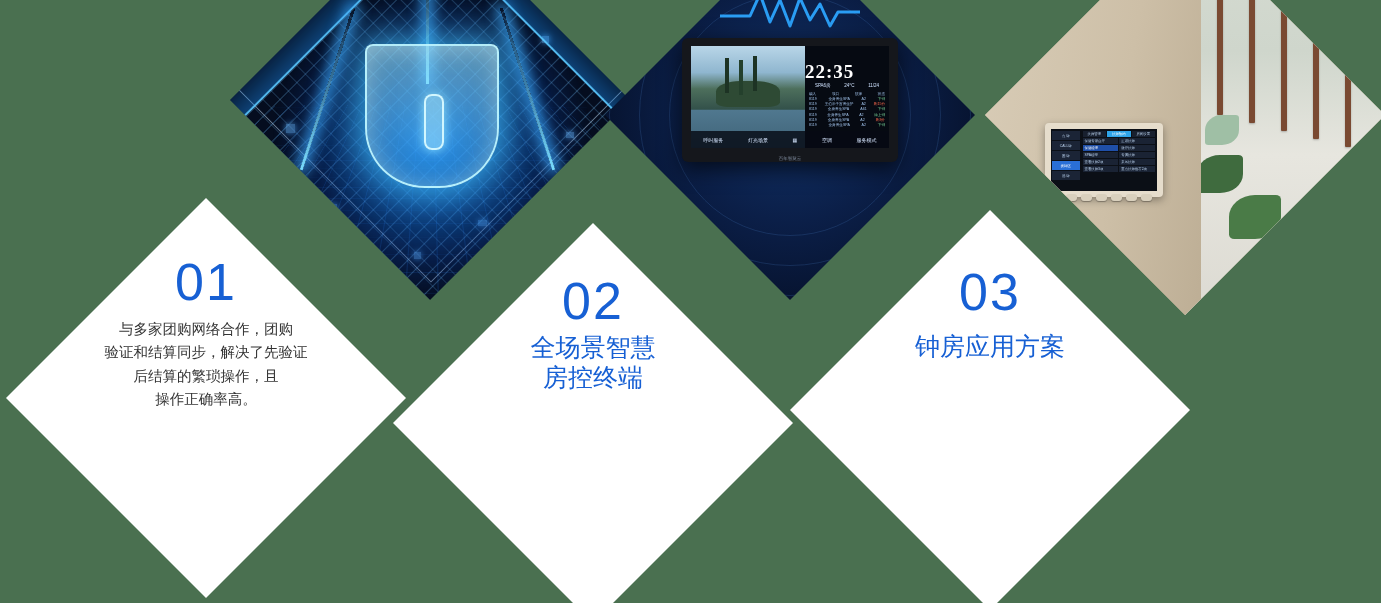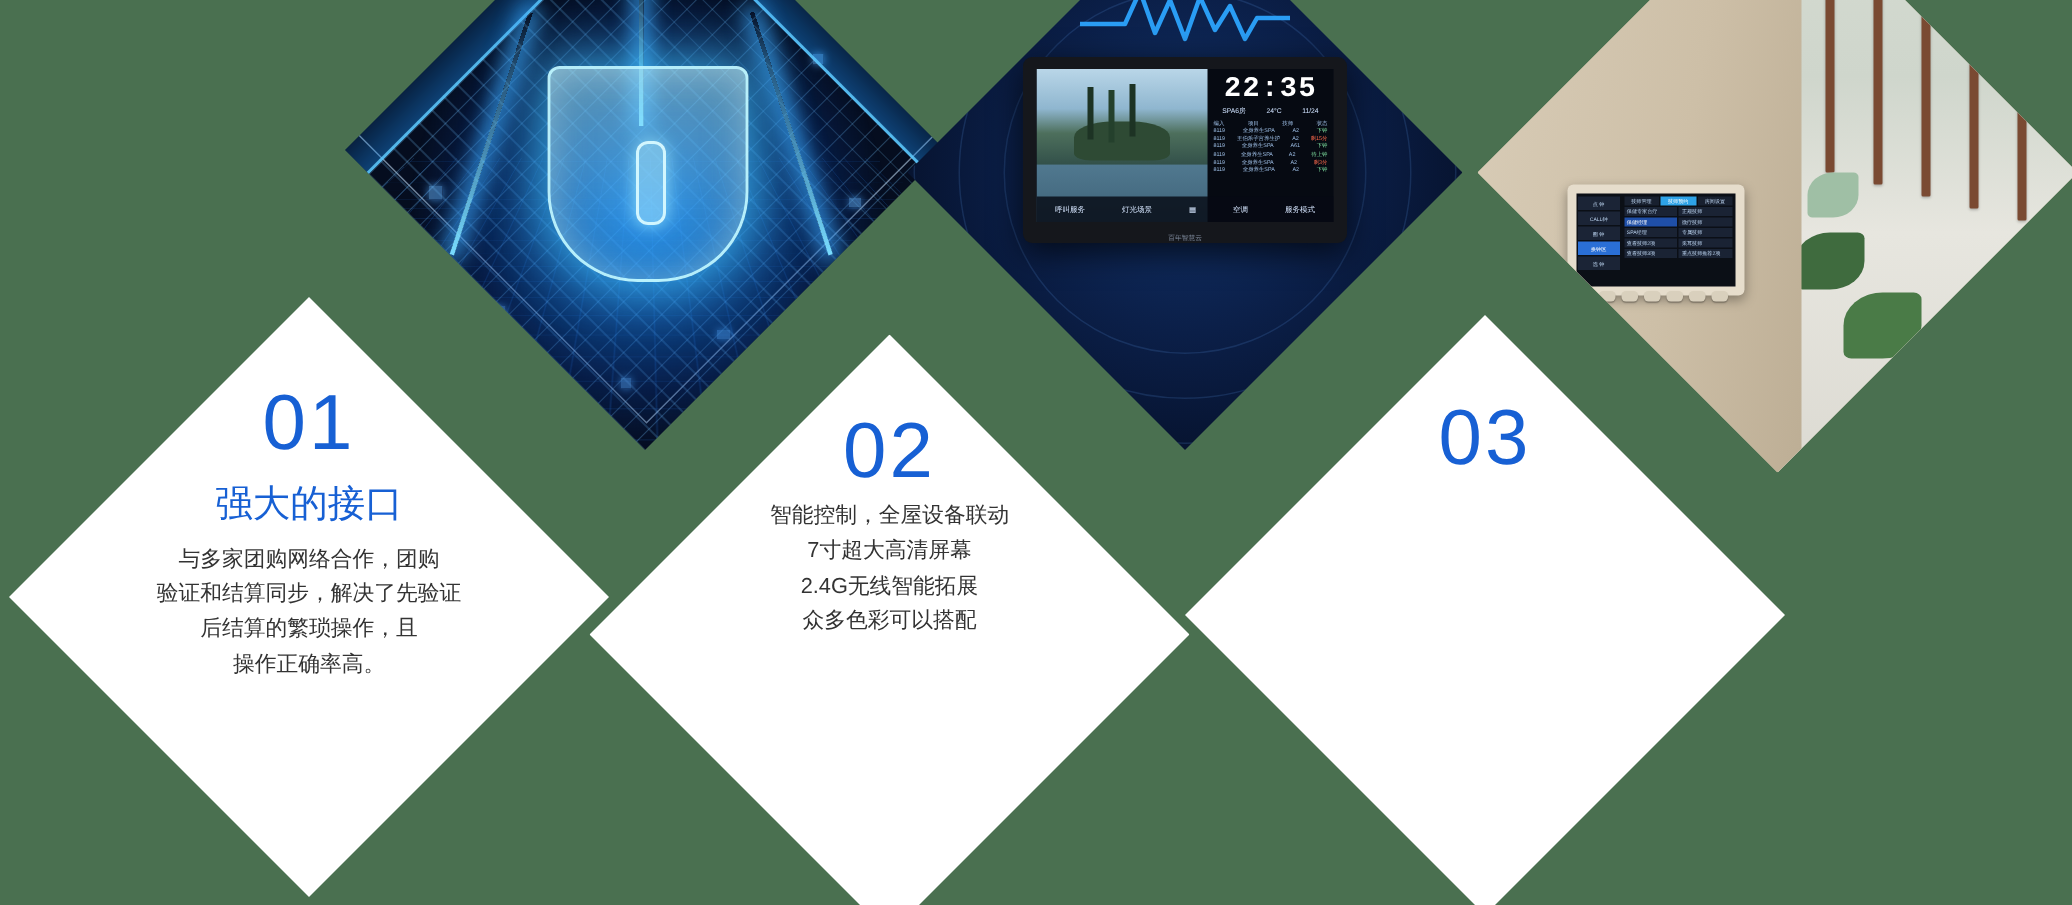--- a/index.html
+++ b/index.html
@@ -89,22 +89,22 @@
   .tablet .scene{
     flex:1;background:
       linear-gradient(180deg,#b9d6e8 0%,#8fb6cf 26%,#4d6f5c 42%,#33514a 62%,#50788f 63%,#3e6277 100%);
     position:relative;
   }
   .tablet .scene:before{content:"";position:absolute;left:22%;top:34%;width:56%;height:26%;
     background:#2e4a34;border-radius:40% 40% 18% 18%;}
   .tablet .scene:after{content:"";position:absolute;left:30%;top:12%;width:4px;height:34%;
     background:#1d3324;box-shadow:14px 2px 0 #24402c,28px -2px 0 #1d3324;}
   .tablet .side{width:84px;background:#060a12;display:flex;flex-direction:column;}
-  .tablet .clock{color:#fff;font-size:19px;font-weight:bold;letter-spacing:1px;text-align:center;
-    padding-top:4px;line-height:1;font-family:Liberation Mono, monospace;}
+  .tablet .clock{color:#fff;font-size:19px;font-weight:bold;letter-spacing:1px;
+    padding-top:16px;line-height:1;font-family:Liberation Serif, serif;}
   .tablet .meta{color:#cfe2ff;font-size:4.5px;display:flex;justify-content:space-around;padding:2px 3px 3px;}
   .tablet .tbl{flex:1;padding:0 3px;}
   .tablet .thead,.tablet .trow{display:flex;font-size:3.6px;color:#9fc0e8;justify-content:space-between;
     padding:.6px 1px;}
   .tablet .trow span:nth-child(4){color:#7fe0a0;}
   .tablet .trow.warn span:nth-child(4){color:#ff6a4d;}
   .tablet .bar{position:absolute;left:0;right:0;bottom:0;height:17px;background:rgba(6,10,20,.82);
     display:flex;align-items:center;justify-content:space-around;color:#d6e6ff;font-size:5px;}
   .tablet .brand{position:absolute;left:0;right:0;bottom:1px;text-align:center;color:#7e8a9c;font-size:4.5px;}
 
@@ -311,37 +311,35 @@
             <s></s>
             <s></s>
         </div>
       </div>
     </div>
   </div>
 
   <div class="dia card c1" style="left:6px;top:198px;width:400px;height:400px;">
     <div class="inner">
       <div class="num">01</div>
-      <div class="ttl">强大的接口</div>
       <div class="desc">与多家团购网络合作，团购
 验证和结算同步，解决了先验证
 后结算的繁琐操作，且
 操作正确率高。</div>
     </div>
   </div>
 
   <div class="dia card c2" style="left:393px;top:223px;width:400px;height:400px;">
     <div class="inner">
       <div class="num">02</div>
-      <div class="desc">智能控制，全屋设备联动
-7寸超大高清屏幕
-2.4G无线智能拓展
-众多色彩可以搭配</div>
+      <div class="ttl">全场景智慧
+房控终端</div>
     </div>
   </div>
 
   <div class="dia card c3" style="left:790px;top:210px;width:400px;height:400px;">
     <div class="inner">
       <div class="num">03</div>
+      <div class="ttl">钟房应用方案</div>
     </div>
   </div>
 
 </div>
 
 </body></html>

